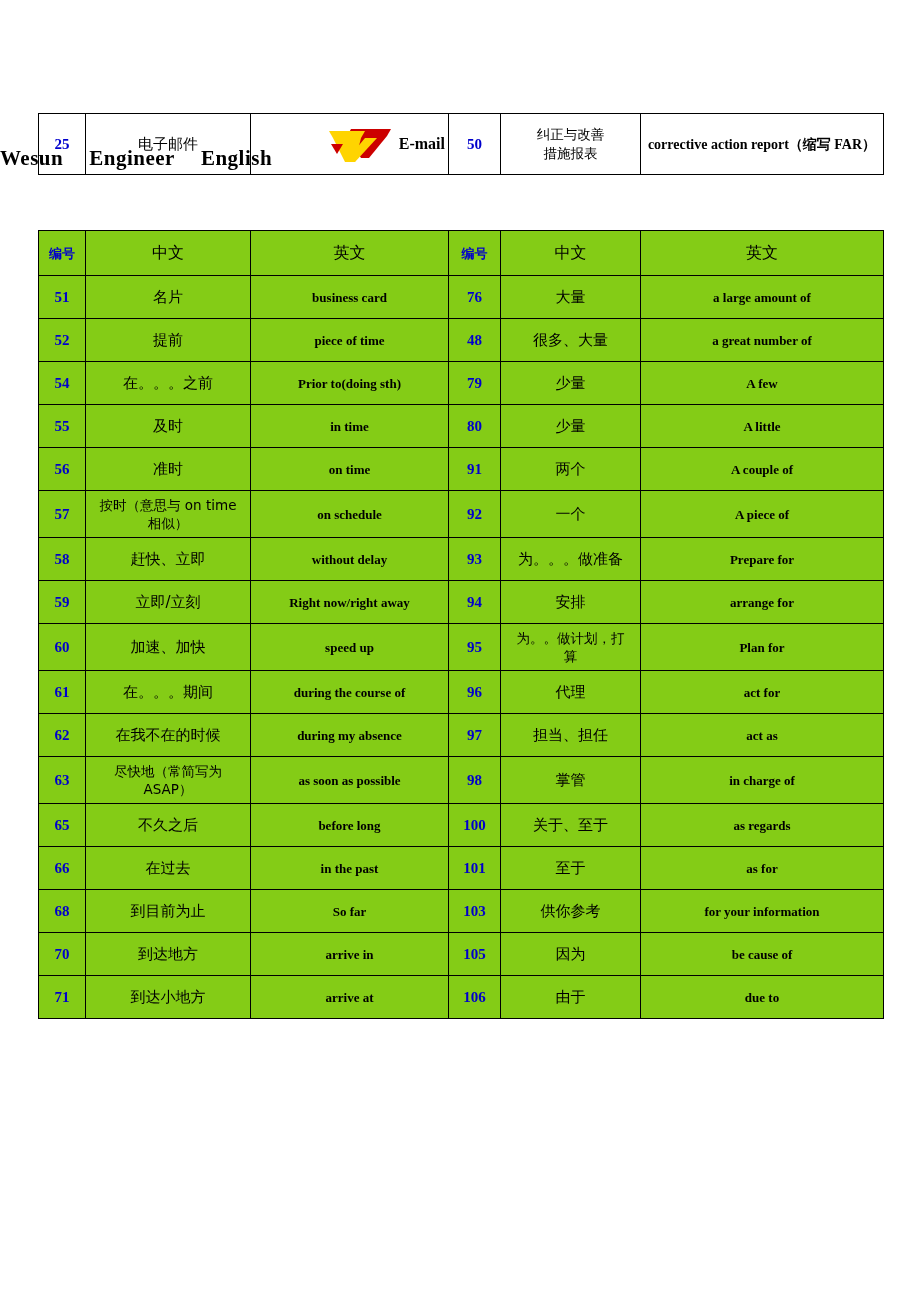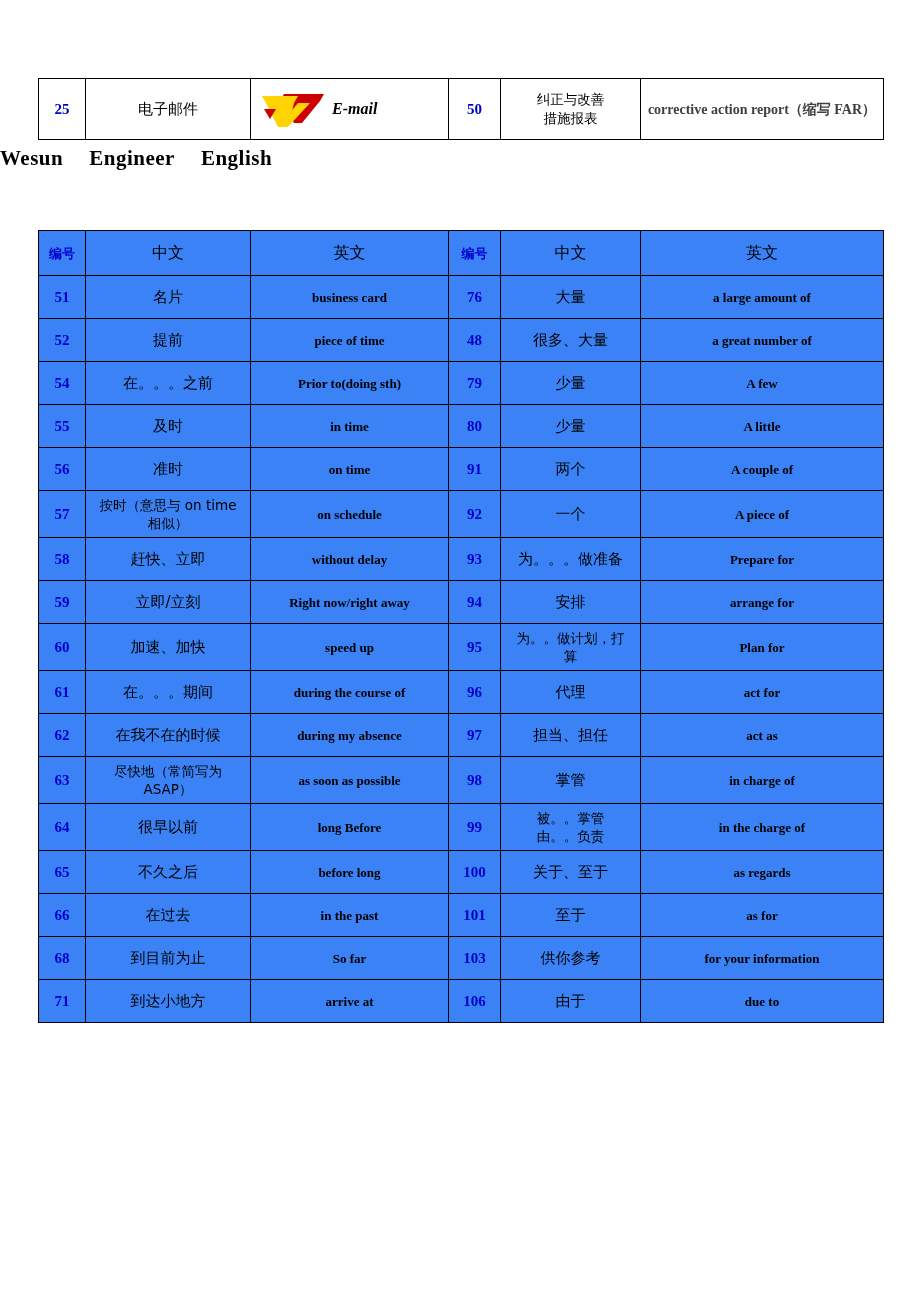--- a/index.html
+++ b/index.html
@@ -27,20 +27,21 @@
     position: absolute;
     left: 38px;
     top: 78px;
     width: 845px;
   }
   table.doc {
     border-collapse: collapse;
     table-layout: fixed;
     width: 845px;
     background: #fff;
+    margin-top: 35px;
   }
   table.doc td, table.doc th {
     border: 1px solid #000000;
     padding: 2px 3px;
     vertical-align: middle;
     text-align: center;
     line-height: 1.18;
   }
   .num {
     color: #0000cc;
@@ -55,21 +56,21 @@
     font-weight: normal;
   }
   .en {
     color: #000000;
     font-size: 15px;
     font-weight: bold;
     font-family: "Liberation Serif", "DejaVu Serif", serif;
     letter-spacing: 0.2px;
   }
   .en-mixed {
-    color: #404040;
+    color: #000000;
     font-size: 14px;
     font-weight: bold;
     font-family: "Liberation Serif", "DejaVu Serif", serif;
   }
 
   
   .c-num  { width: 47px; }
   .c-cn   { width: 165px; }
   .c-en   { width: 198px; }
   .c-num2 { width: 52px; }
@@ -77,23 +78,22 @@
   .c-en2  { width: 243px; }
 
   .toprow td { height: 56px; }
 
   .logo-cell {
     position: relative;
   }
   .logo-inner {
     display: flex;
     align-items: center;
-    justify-content: flex-start;
+    justify-content: flex-end;
     gap: 16px;
-    font-style: italic;
   }
   .wesun-logo {
     display: inline-block;
     width: 78px;
     height: 40px;
     flex: 0 0 auto;
     margin-right: -16px;
   }
   .email-label {
     font-size: 16px;
@@ -122,21 +122,21 @@
   .main-table-wrap {
     position: absolute;
     left: 38px;
     top: 230px;
     width: 845px;
   }
   table.main {
     border-collapse: collapse;
     table-layout: fixed;
     width: 845px;
-    background: #3b82f6;
+    background: #84cc16;
   }
   table.main td {
     border: 1px solid #000000;
     padding: 1px 3px;
     vertical-align: middle;
     text-align: center;
     line-height: 1.15;
   }
   table.main tr.hdr td {
     height: 42px;
@@ -328,28 +328,20 @@
             <td><span class="en en-tight">act   as</span></td>
           </tr>
           <tr class="drow tall">
             <td><span class="num">63</span></td>
             <td><span class="cn cn-small">尽快地（常简写为</span><br><span class="cn cn-small">ASAP）</span></td>
             <td><span class="en en-tight">as soon as possible</span></td>
             <td><span class="num">98</span></td>
             <td><span class="cn">掌管</span></td>
             <td><span class="en en-tight">in charge of</span></td>
           </tr>
-          <tr class="drow tall">
-            <td><span class="num">64</span></td>
-            <td><span class="cn">很早以前</span></td>
-            <td><span class="en en-tight">long   Before</span></td>
-            <td><span class="num">99</span></td>
-            <td><span class="cn cn-small">被。。掌管</span><br><span class="cn cn-small">由。。负责</span></td>
-            <td><span class="en en-tight">in the charge of</span></td>
-          </tr>
           <tr class="drow">
             <td><span class="num">65</span></td>
             <td><span class="cn">不久之后</span></td>
             <td><span class="en en-tight">before   long</span></td>
             <td><span class="num">100</span></td>
             <td><span class="cn">关于、至于</span></td>
             <td><span class="en en-tight">as   regards</span></td>
           </tr>
           <tr class="drow">
             <td><span class="num">66</span></td>
@@ -361,20 +353,28 @@
           </tr>
           <tr class="drow">
             <td><span class="num">68</span></td>
             <td><span class="cn">到目前为止</span></td>
             <td><span class="en en-tight">So far</span></td>
             <td><span class="num">103</span></td>
             <td><span class="cn">供你参考</span></td>
             <td><span class="en en-tight">for your information</span></td>
           </tr>
           <tr class="drow">
+            <td><span class="num">70</span></td>
+            <td><span class="cn">到达地方</span></td>
+            <td><span class="en en-tight">arrive in</span></td>
+            <td><span class="num">105</span></td>
+            <td><span class="cn">因为</span></td>
+            <td><span class="en en-tight">be cause of</span></td>
+          </tr>
+          <tr class="drow">
             <td><span class="num">71</span></td>
             <td><span class="cn">到达小地方</span></td>
             <td><span class="en en-tight">arrive at</span></td>
             <td><span class="num">106</span></td>
             <td><span class="cn">由于</span></td>
             <td><span class="en en-tight">due to</span></td>
           </tr>
         </tbody>
     </table>
   </div>

